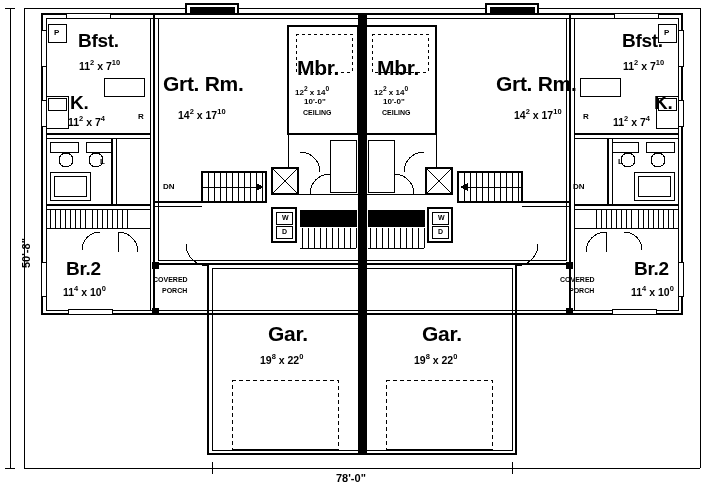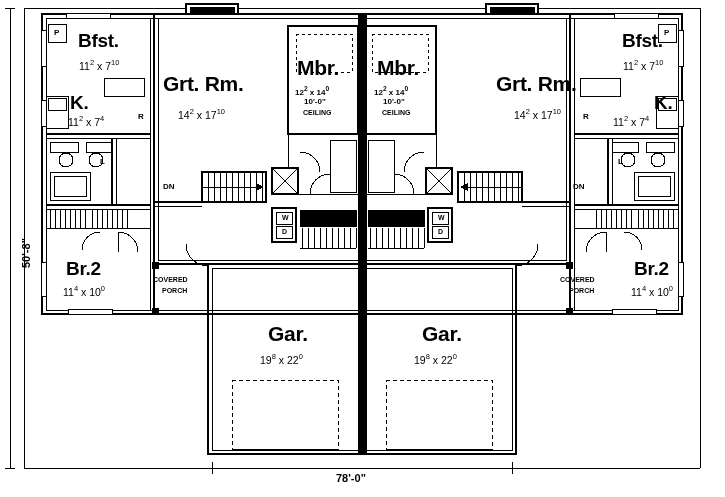--- a/index.html
+++ b/index.html
@@ -1,20 +1,20 @@
 <!DOCTYPE html>
 <html><head>
 <meta charset="utf-8">
 <style>
   html,body{margin:0;padding:0;background:#fff;}
   body{width:725px;height:497px;position:relative;font-family:"Liberation Sans",sans-serif;overflow:hidden;}
   #plan{position:absolute;left:0;top:0;width:725px;height:497px;}
   .lbl{position:absolute;white-space:nowrap;color:#000;font-family:"Liberation Sans",sans-serif;}
   .room-name{font-weight:bold;font-size:19px;letter-spacing:-0.3px;}
-  .dim{font-size:10.5px;font-weight:normal;}
+  .dim{font-size:10.5px;font-weight:bold;}
   .dim sup{font-size:7.5px;vertical-align:super;}
   .tiny{font-size:7px;font-weight:bold;}
   .tiny2{font-size:8px;font-weight:bold;}
   .ovdim{font-size:11px;font-weight:bold;}
   .vert{transform:rotate(-90deg);transform-origin:left top;}
 </style>
 </head>
 <body>
 
 <svg id="plan" viewBox="0 0 725 497" xmlns="http://www.w3.org/2000/svg">

